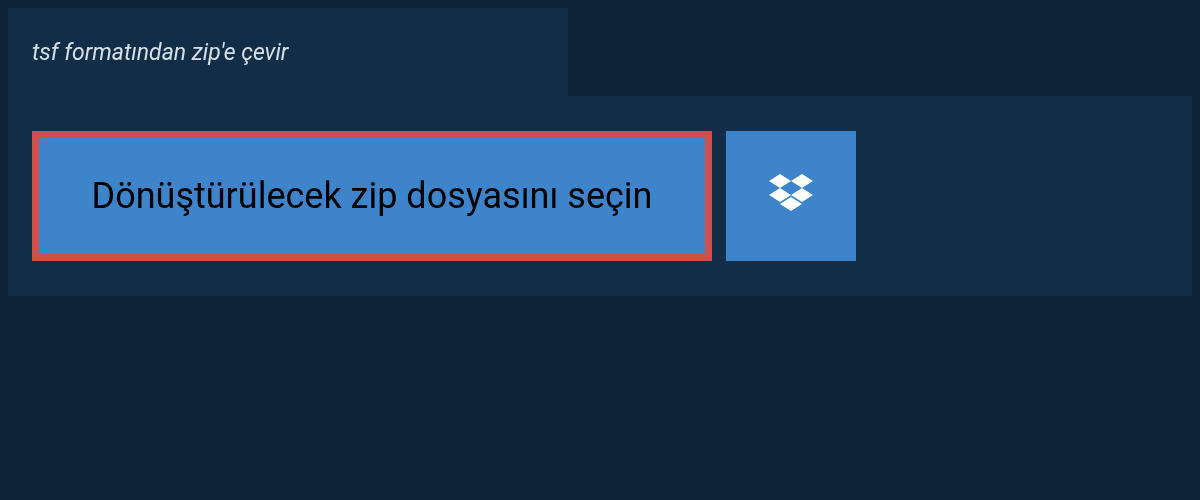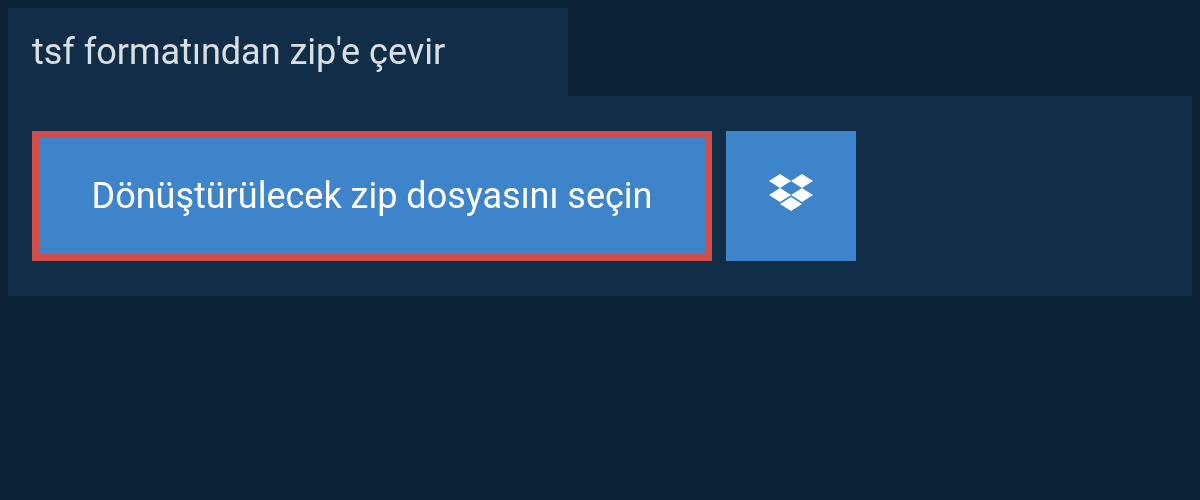--- a/index.html
+++ b/index.html
@@ -20,22 +20,23 @@
       left: 8px;
       width: 560px;
       height: 88px;
       background-color: #112d47;
       display: flex;
       align-items: center;
       padding-left: 24px;
     }
     .tab-title {
       color: #d8e0e6;
-      font-size: 36px;
+      font-size: 23px;
       font-weight: 400;
+      font-style: italic;
     }
     .content-panel {
       position: absolute;
       top: 96px;
       left: 8px;
       width: 1184px;
       height: 200px;
       background-color: #112d47;
       padding: 30px 24px;
       display: flex;
@@ -46,21 +47,21 @@
       height: 130px;
       width: 680px;
       background-color: #3d84ca;
       border: 7px solid #d04f4b;
       display: flex;
       align-items: center;
       justify-content: center;
       cursor: pointer;
     }
     .file-select-button-text {
-      color: #ffffff;
+      color: #000000;
       font-size: 36px;
       font-weight: 400;
     }
     .dropbox-button {
       height: 130px;
       width: 130px;
       background-color: #3d84ca;
       display: flex;
       align-items: center;
       justify-content: center;

